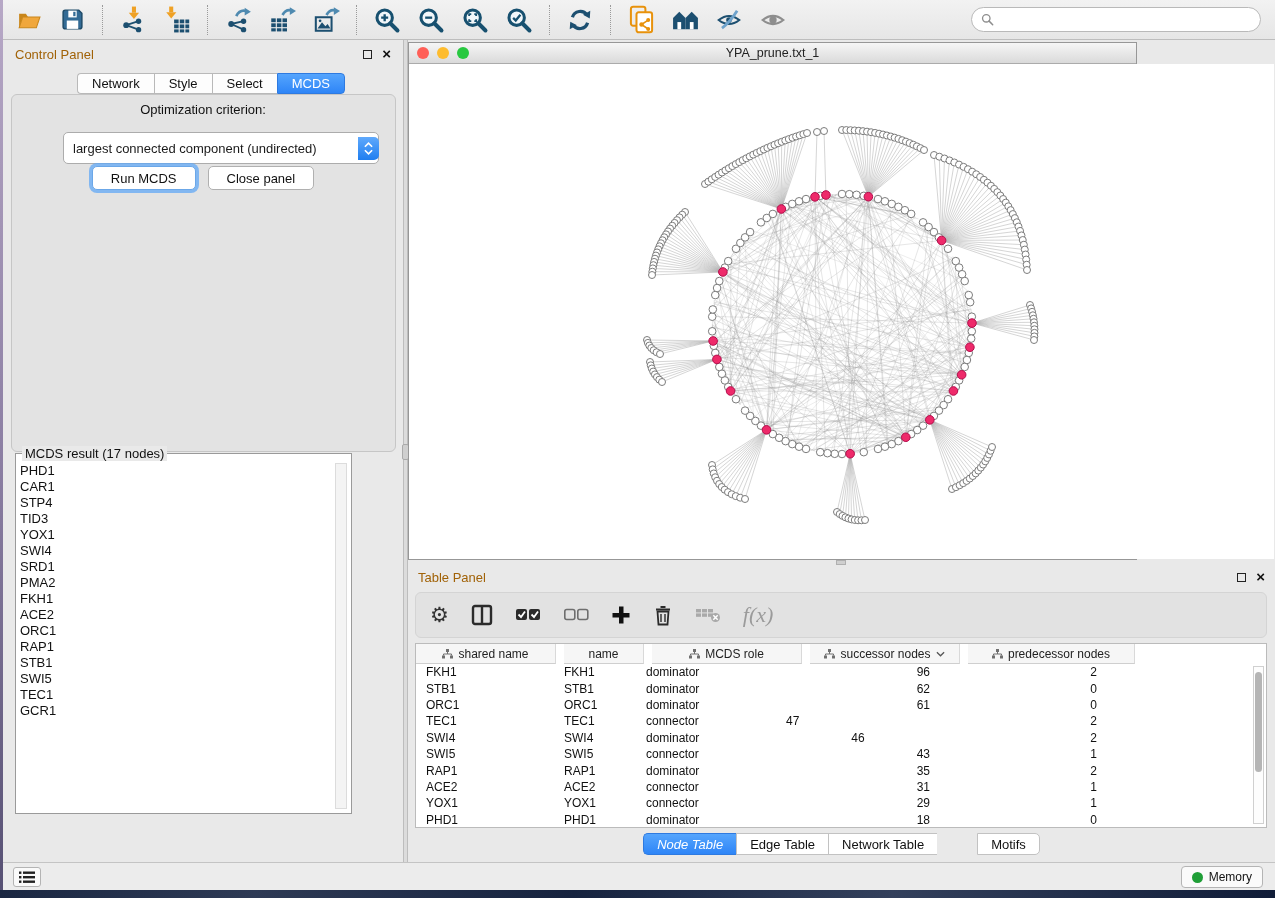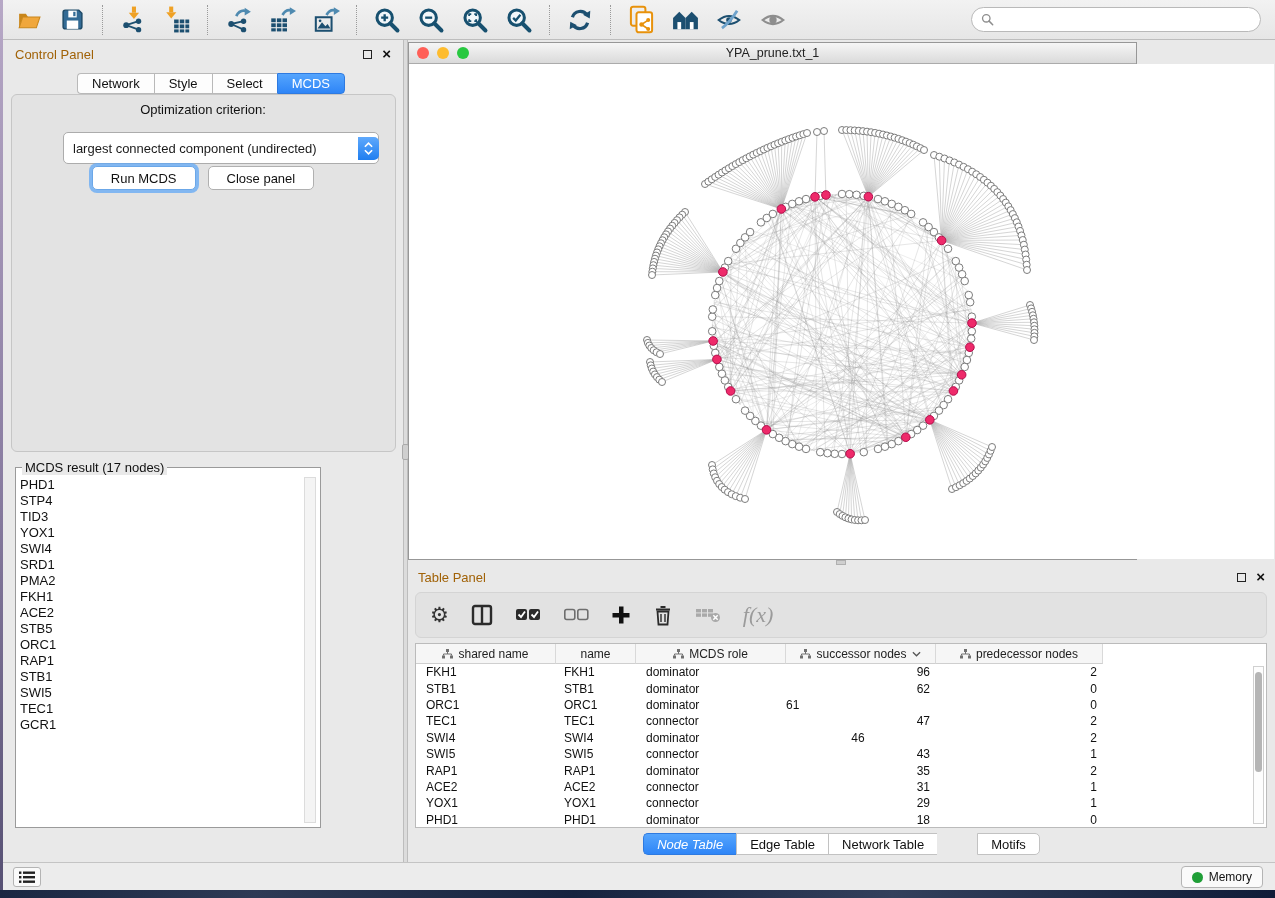--- a/index.html
+++ b/index.html
@@ -42,21 +42,21 @@
     border:1px solid #acacac; border-radius:5px; display:flex; align-items:center; }
   .dropdown .dd-text { flex:1; padding-left:9px; font-size:13px; white-space:nowrap; overflow:hidden;}
   .dd-stepper { width:21px; height:23px; margin-right:-1px; border-radius:0 5px 5px 0;
     background:linear-gradient(#5fa9fc,#1f7ef0); display:flex; flex-direction:column; align-items:center; justify-content:center; gap:1px;}
   .dd-stepper svg { display:block; }
   .cp-buttons { position:absolute; left:0; top:126px; width:100%; display:flex; justify-content:center; gap:12px;}
   .mac-btn { height:24px; padding:0 18px; background:#fff; border:1px solid #b0b0b0; border-radius:5px;
     font-size:13px; font-family:"Liberation Sans",sans-serif; color:#111; }
   .mac-btn.focused { box-shadow:0 0 0 3px rgba(98,168,245,.75); border-color:#6ba7e8; }
 
-  fieldset.mcds-result { position:absolute; left:12px; top:420px; width:306px; height:368px;
+  fieldset.mcds-result { position:absolute; left:12px; top:406px; width:337px; height:368px;
     background:#fff; border:1px solid #9a9a9a; }
   fieldset.mcds-result legend { font-size:13px; color:#111; background:#e9e9e9; padding:0 3px; margin-left:6px;}
   .mcds-list { position:absolute; left:4px; top:2px; right:22px; bottom:4px; overflow:hidden; font-size:13px; line-height:16px; color:#111;}
   .mcds-scroll { position:absolute; right:4px; top:2px; width:12px; bottom:4px; background:#f4f4f4; border:1px solid #dcdcdc;}
 
   .v-splitter { position:absolute; left:403px; top:40px; width:5px; height:822px; background:#dcdcdc;
     border-left:1px solid #bdbdbd; border-right:1px solid #bdbdbd;}
   .v-grip { position:absolute; left:-2px; top:404px; width:7px; height:16px; background:#cfcfcf; border:1px solid #aaa; border-radius:2px;}
 
   
@@ -73,21 +73,21 @@
   
   .table-panel { position:absolute; left:408px; top:565px; width:867px; height:297px; background:#e9e9e9;}
   .tp-header { position:absolute; left:0; top:0; width:100%; height:24px; display:flex; align-items:center; padding:0 10px;}
   .tp-toolbar { position:absolute; left:7px; top:27px; width:852px; height:46px; background:#e2e2e2;
     border:1px solid #d4d4d4; border-radius:6px; display:flex; align-items:center; padding:0 14px; gap:22px;}
   .tp-ticon { display:flex; align-items:center; justify-content:center; height:32px;}
   .fx-label { font-family:"Liberation Serif", serif; font-style:italic; font-size:22px; color:#9b9b9b;}
   .gear-glyph { font-family:"DejaVu Sans", sans-serif; font-size:21px; color:#333; line-height:1;}
 
   .node-table { position:absolute; left:7px; top:78px; width:852px; height:185px; background:#fff; border:1px solid #bbb; overflow:hidden;}
-  .nt-headrow { position:absolute; left:0; top:0; height:20px; display:flex; }
+  .nt-headrow { position:absolute; left:0; top:0; height:20px; display:flex;gap:8px; }
   .nt-hcell { height:20px; background:#f6f6f6; border-right:1px solid #d9d9d9; border-bottom:1px solid #cfcfcf;
     display:flex; align-items:center; justify-content:center; gap:5px; font-size:12px; color:#222;}
   .nt-rows { position:absolute; left:0; top:20px; right:0; bottom:0;}
   .nt-row { display:flex; height:16.4px; align-items:center; }
   .nt-cell { font-size:12px; color:#111; white-space:nowrap; overflow:hidden; }
   .nt-scroll { position:absolute; right:2px; top:22px; width:11px; bottom:3px; background:#fdfdfd; border:1px solid #d0d0d0;}
   .nt-thumb { position:absolute; left:1px; top:5px; width:7px; height:100px; background:#b5b5b5; border-radius:4px;}
 
   .tp-tabs { position:absolute; left:0; top:268px; width:100%; display:flex; justify-content:center;}
   .tp-tab { height:22px; padding:0 13px; background:#fff; border:1px solid #c2c2c2; border-right:none;
@@ -295,29 +295,29 @@
     </span>
   </div>
   <div class="cp-buttons">
     <button class="mac-btn focused">Run MCDS</button>
     <button class="mac-btn">Close panel</button>
   </div>
   <fieldset class="mcds-result">
     <legend>MCDS result (17 nodes)</legend>
     <div class="mcds-list" id="mcds-list">
         <div>PHD1</div>
+        <div>CAR1</div>
         <div>STP4</div>
         <div>TID3</div>
         <div>YOX1</div>
         <div>SWI4</div>
         <div>SRD1</div>
         <div>PMA2</div>
         <div>FKH1</div>
         <div>ACE2</div>
-        <div>STB5</div>
         <div>ORC1</div>
         <div>RAP1</div>
         <div>STB1</div>
         <div>SWI5</div>
         <div>TEC1</div>
         <div>GCR1</div>
       </div>
     <div class="mcds-scroll"></div>
   </fieldset>
 </div>
@@ -1221,28 +1221,28 @@
           <div class="nt-cell" style="width: 140px; text-align: left; padding-left: 10px;">STB1</div>
           <div class="nt-cell" style="width: 80px; text-align: left; padding-left: 8px;">STB1</div>
           <div class="nt-cell" style="width: 150px; text-align: left; padding-left: 10px;">dominator</div>
           <div class="nt-cell" style="width: 150px; text-align: right; padding-right: 6px;">62</div>
           <div class="nt-cell" style="width: 167px; text-align: right; padding-right: 6px;">0</div>
         </div>
         <div class="nt-row">
           <div class="nt-cell" style="width: 140px; text-align: left; padding-left: 10px;">ORC1</div>
           <div class="nt-cell" style="width: 80px; text-align: left; padding-left: 8px;">ORC1</div>
           <div class="nt-cell" style="width: 150px; text-align: left; padding-left: 10px;">dominator</div>
-          <div class="nt-cell" style="width: 150px; text-align: left; padding-right: 6px;">61</div>
+          <div class="nt-cell" style="width: 150px; text-align: right; padding-right: 6px;">61</div>
           <div class="nt-cell" style="width: 167px; text-align: right; padding-right: 6px;">0</div>
         </div>
         <div class="nt-row">
           <div class="nt-cell" style="width: 140px; text-align: left; padding-left: 10px;">TEC1</div>
           <div class="nt-cell" style="width: 80px; text-align: left; padding-left: 8px;">TEC1</div>
           <div class="nt-cell" style="width: 150px; text-align: left; padding-left: 10px;">connector</div>
-          <div class="nt-cell" style="width: 150px; text-align: right; padding-right: 6px;">47</div>
+          <div class="nt-cell" style="width: 150px; padding-right: 6px;">47</div>
           <div class="nt-cell" style="width: 167px; text-align: right; padding-right: 6px;">2</div>
         </div>
         <div class="nt-row">
           <div class="nt-cell" style="width: 140px; text-align: left; padding-left: 10px;">SWI4</div>
           <div class="nt-cell" style="width: 80px; text-align: left; padding-left: 8px;">SWI4</div>
           <div class="nt-cell" style="width: 150px; text-align: left; padding-left: 10px;">dominator</div>
           <div class="nt-cell" style="width: 150px; text-align: center; padding-right: 6px;">46</div>
           <div class="nt-cell" style="width: 167px; text-align: right; padding-right: 6px;">2</div>
         </div>
         <div class="nt-row">

